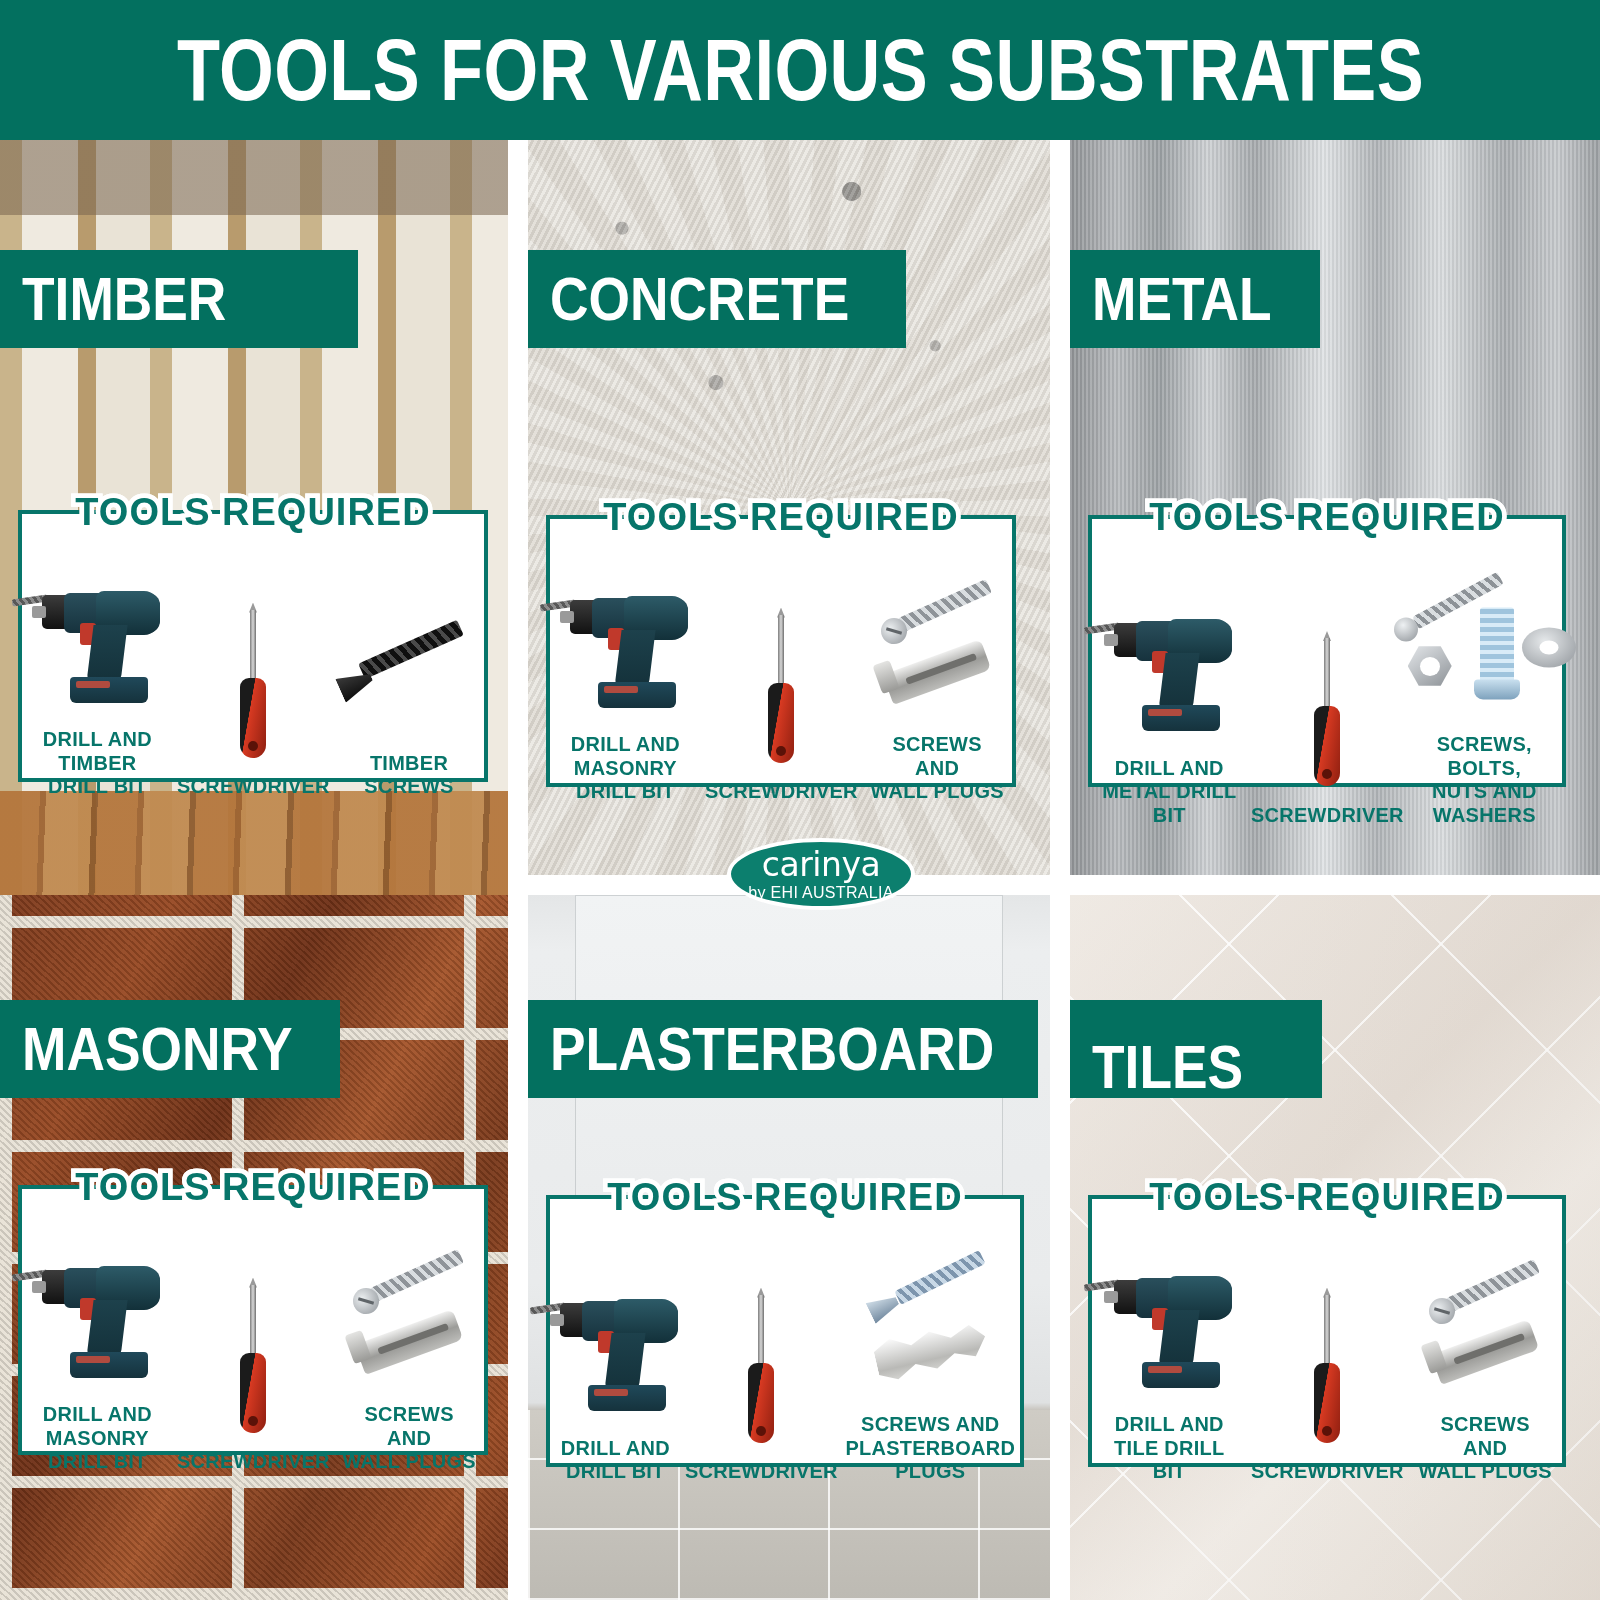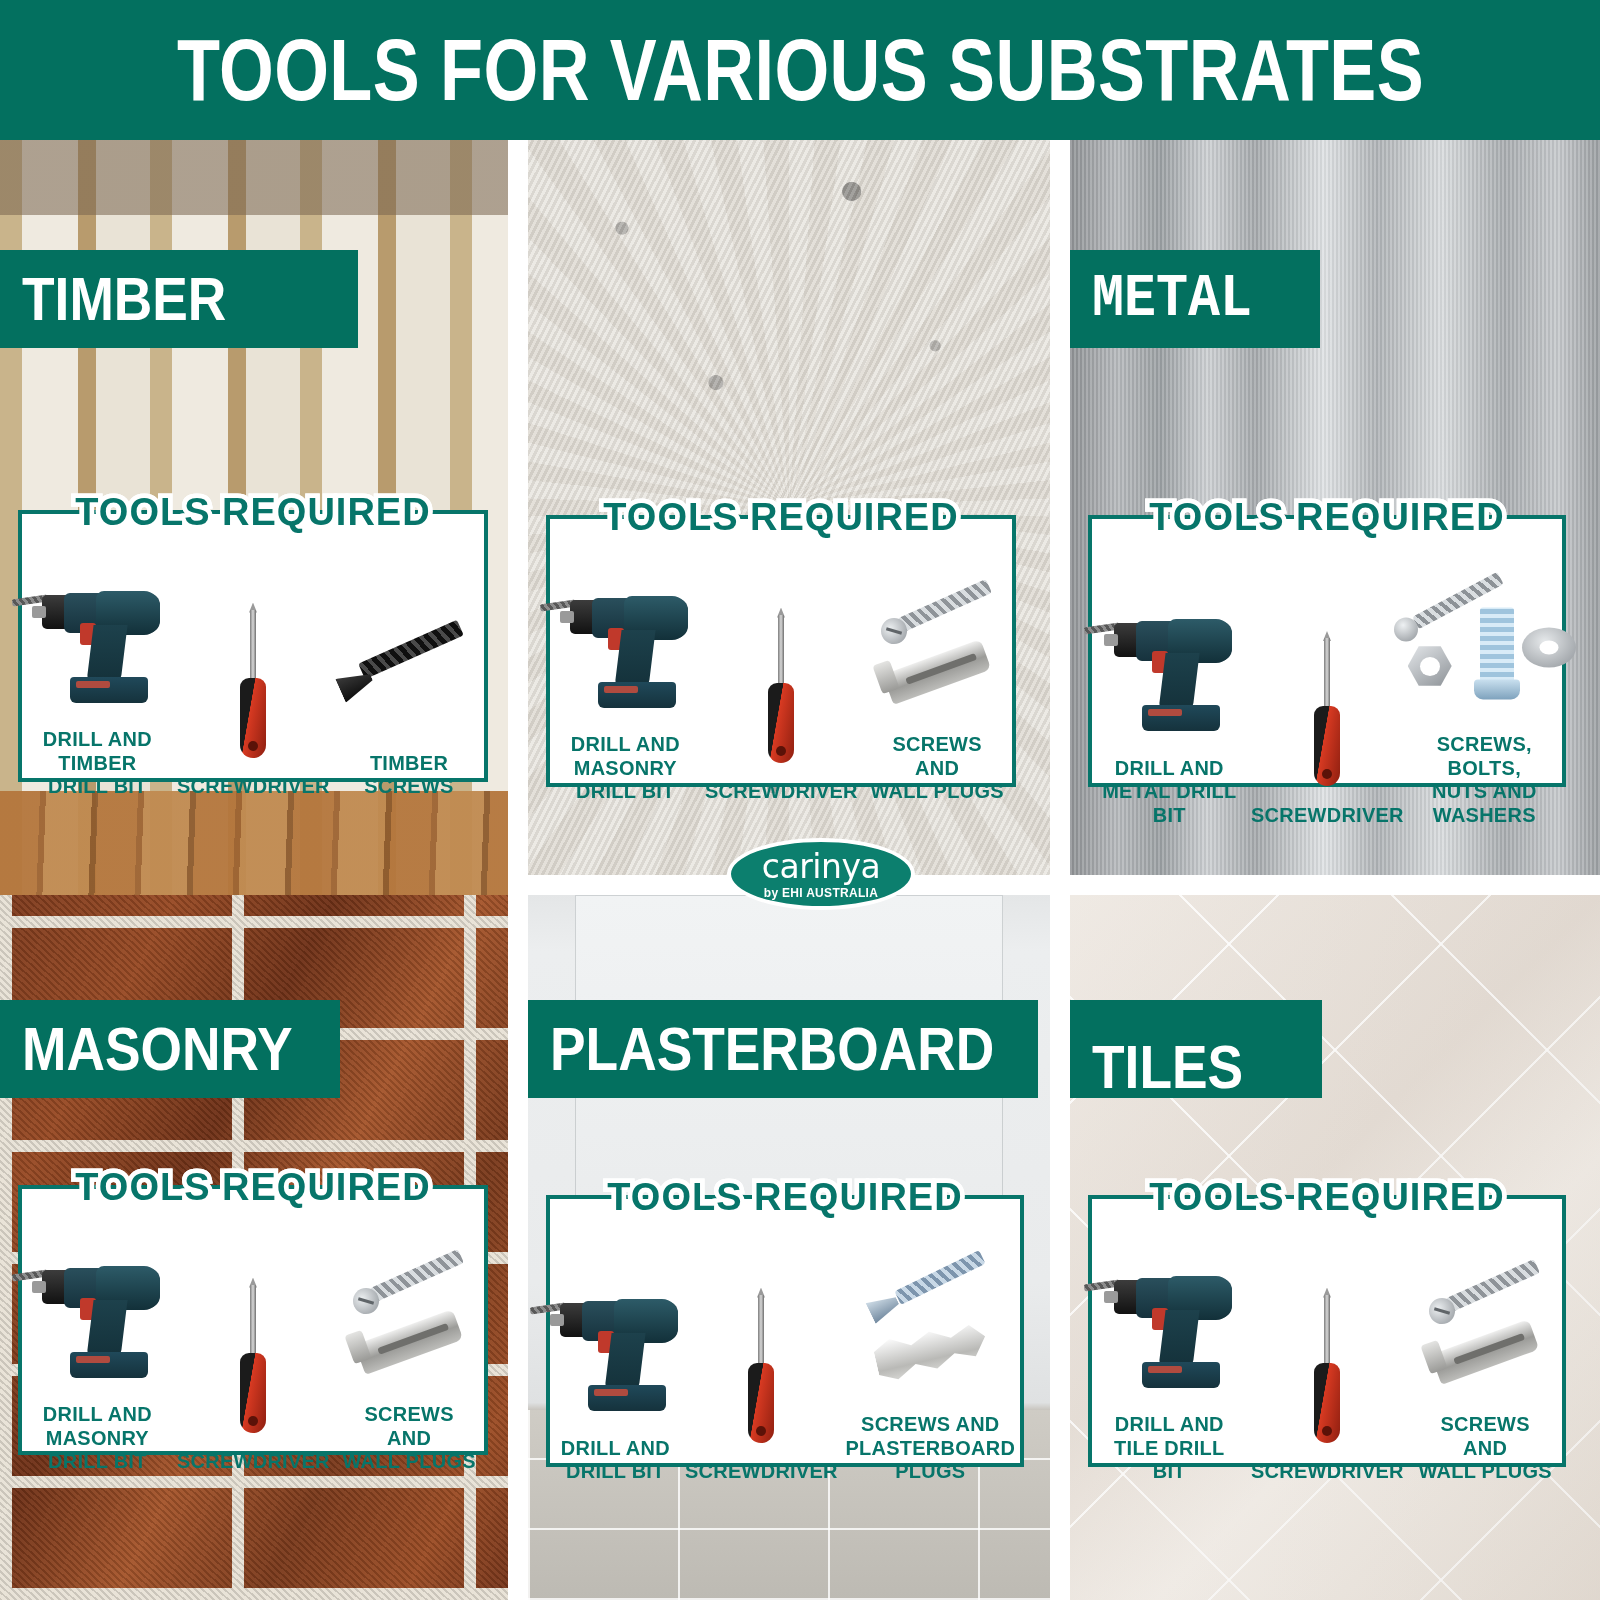--- a/index.html
+++ b/index.html
@@ -417,21 +417,21 @@
     display:flex;flex-direction:column;
     align-items:center;justify-content:center;
     z-index:40;
   }
   .logo-word{
     color:#ffffff;font-size:33px;font-weight:400;
     line-height:1;letter-spacing:-0.5px;
     font-family:"DejaVu Sans", sans-serif;
   }
   .logo-sub{
-    color:#ffffff;font-size:12px;font-weight:700;
+    color:#ffffff;font-size:16px;font-weight:400;
     line-height:1;margin-top:4px;letter-spacing:0.3px;
   }
 </style>
 </head>
 <body>
 
 <div class="header">
   <div class="header-title">TOOLS FOR VARIOUS SUBSTRATES</div>
 </div>
 
@@ -483,20 +483,23 @@
           <div class="tool-label" style="white-space:pre-line;">TIMBER
 SCREWS</div>
         </div>
       </div>
     </div>
   </div>
 
   <div class="panel p1">
     <div class="bg bg-concrete"></div>
 
+    <div class="label-banner" style="left:0px;top:110px;width:378px;height:98px;">
+      <span class="label-text">CONCRETE</span>
+    </div>
 
     <div class="tools-card" style="left:18px;top:375px;width:470px;height:272px;">
       <div class="tools-heading" style="top:-24px;">TOOLS REQUIRED</div>
       <div class="tools-row" style="top:46px;">
         <div class="tool-col">
           <div class="tool-art">
             <div class="art drill">
               <div class="bit"></div>
                 <div class="chuck"></div>
                 <div class="body"></div>
@@ -537,21 +540,21 @@
 AND
 WALL PLUGS</div>
         </div>
       </div>
     </div>
   </div>
 
   <div class="panel p2">
     <div class="bg bg-metal"></div>
 
-    <div class="label-banner" style="left:0px;top:110px;width:250px;height:98px;font-family:Liberation Mono, monospace;">
+    <div class="label-banner" style="left:0px;top:110px;width:250px;height:98px;">
       <span class="label-text">METAL</span>
     </div>
 
     <div class="tools-card" style="left:18px;top:375px;width:478px;height:272px;">
       <div class="tools-heading" style="top:-24px;">TOOLS REQUIRED</div>
       <div class="tools-row" style="top:46px;">
         <div class="tool-col">
           <div class="tool-art">
             <div class="art drill">
               <div class="bit"></div>

